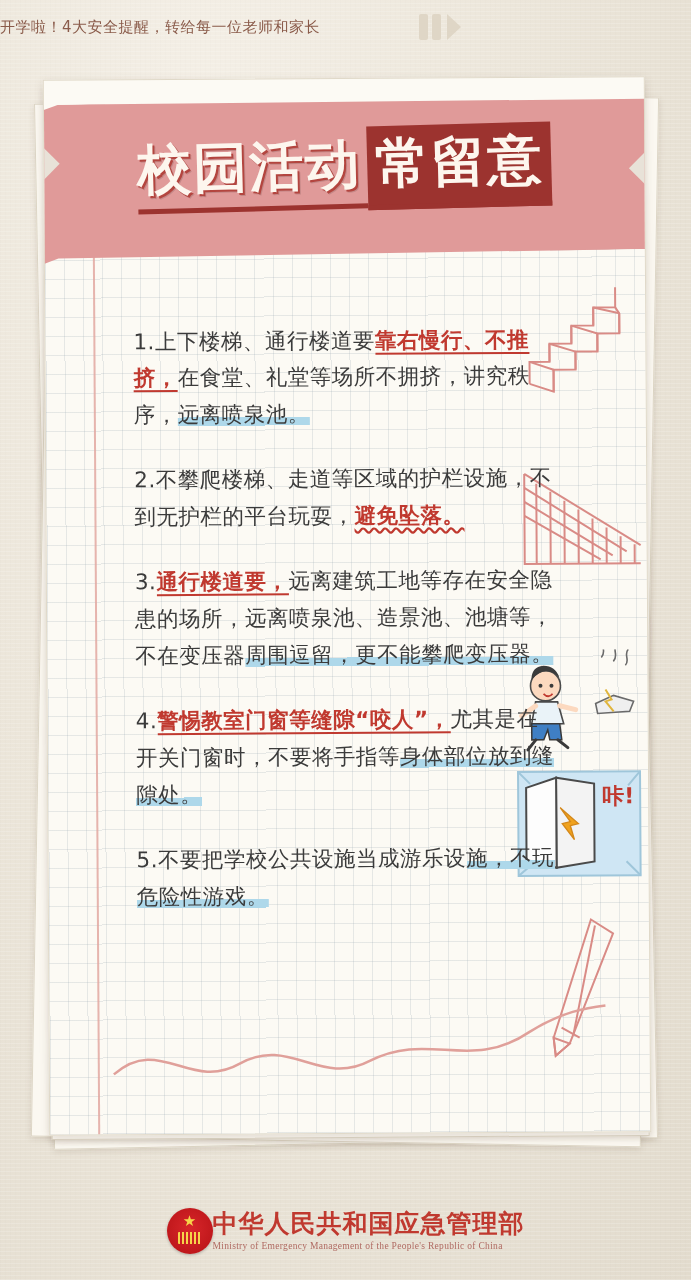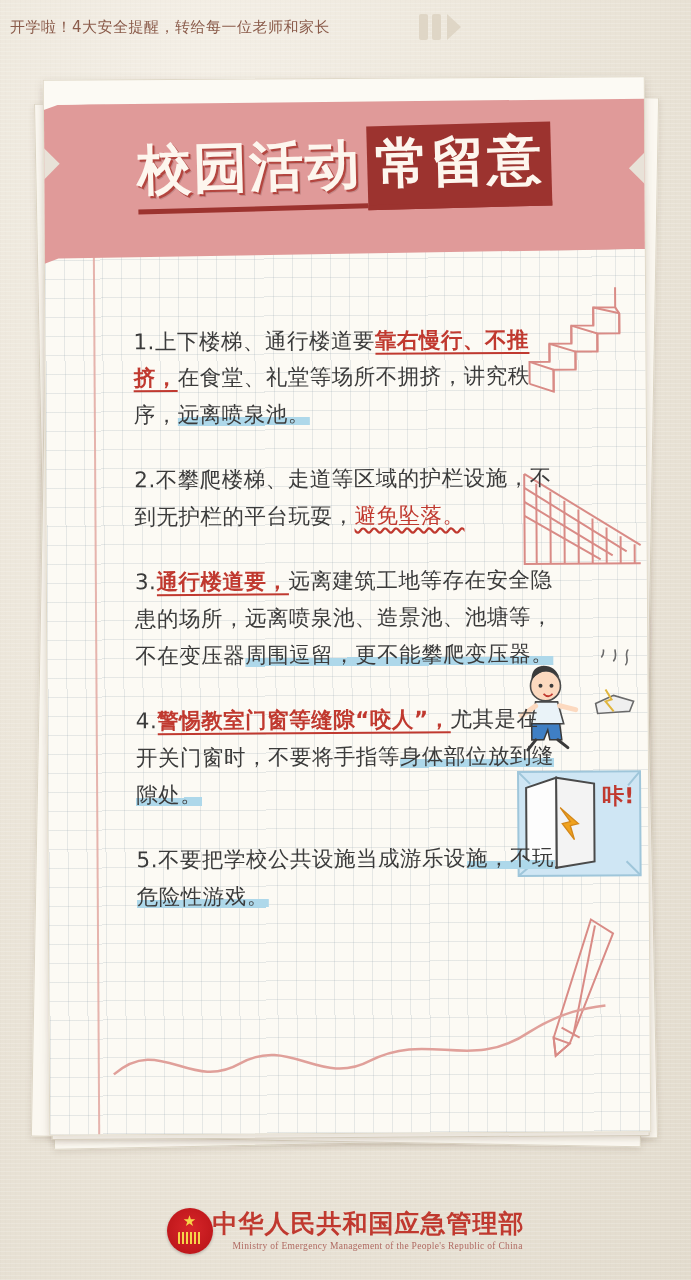--- a/index.html
+++ b/index.html
@@ -27,21 +27,20 @@
       repeating-linear-gradient(0deg, rgba(255,255,255,0.25) 0 1px, rgba(0,0,0,0) 1px 4px),
       repeating-linear-gradient(90deg, rgba(0,0,0,0.015) 0 1px, rgba(0,0,0,0) 1px 5px);
     opacity:.7;
   }
 
   
   .top-banner {
     position: absolute;
     top: 0; left: 0; right: 0; height: 55px;
     display: flex; align-items: center;
-    padding-left: 10px;
     z-index: 6;
   }
   .top-banner-text {
     font-size: 15px;
     color: #8a5b4a;
     letter-spacing: .5px;
     white-space: nowrap;
     font-family: "DejaVu Sans", sans-serif;
   }
   .banner-marks {
@@ -160,21 +159,21 @@
     font-family: "DejaVu Sans", sans-serif;
     letter-spacing: .5px;
   }
   .hl-red {
     color: #c0392f;
     font-weight: 700;
     border-bottom: 2px solid #c0392f;
   }
   .hl-red-wave {
     color: #c0392f;
-    font-weight: 400;
+    font-weight: 700;
     text-decoration: underline;
     text-decoration-style: wavy;
     text-decoration-color: #c0392f;
     text-underline-offset: 4px;
   }
   .hl-blue {
     background: linear-gradient(transparent 62%, #aed8ea 62%, #aed8ea 96%, transparent 96%);
   }
 
   
@@ -217,21 +216,20 @@
   }
   .footer-text { line-height: 1.15; }
   .footer-cn {
     font-size: 25px; font-weight: 800; color: #c0392f;
     font-family: "DejaVu Sans", sans-serif; letter-spacing: 1px;
   }
   .footer-en {
     font-size: 9.5px; color: #b06a62; letter-spacing: .3px;
     font-family: "Liberation Serif", serif;
     margin-top: 3px;
-    margin-left: 20px;
   }
 </style>
 </head>
 <body>
 
 <div class="page-bg"></div>
 
 <div class="top-banner">
   <div class="top-banner-text">开学啦！4大安全提醒，转给每一位老师和家长</div>
   <div class="banner-marks">

